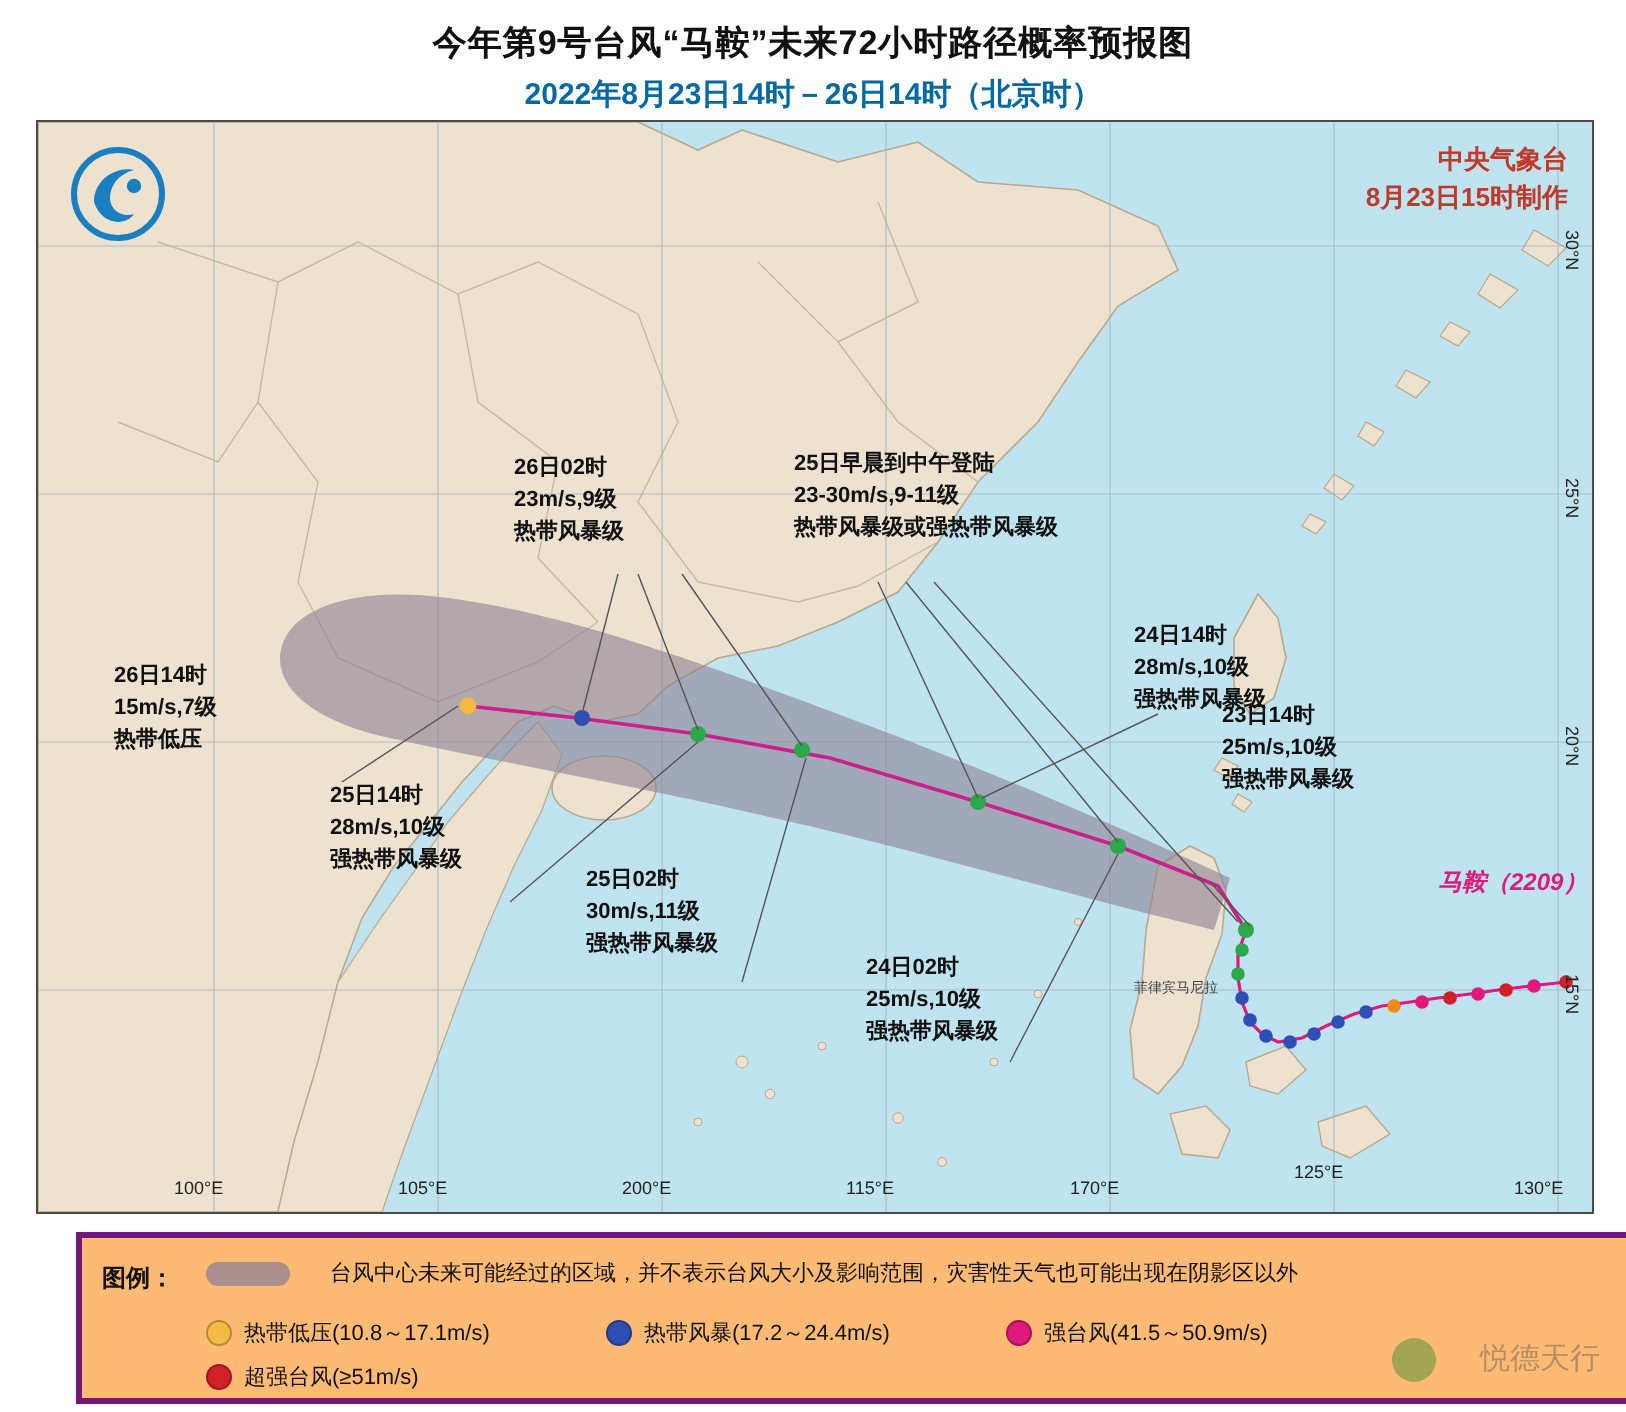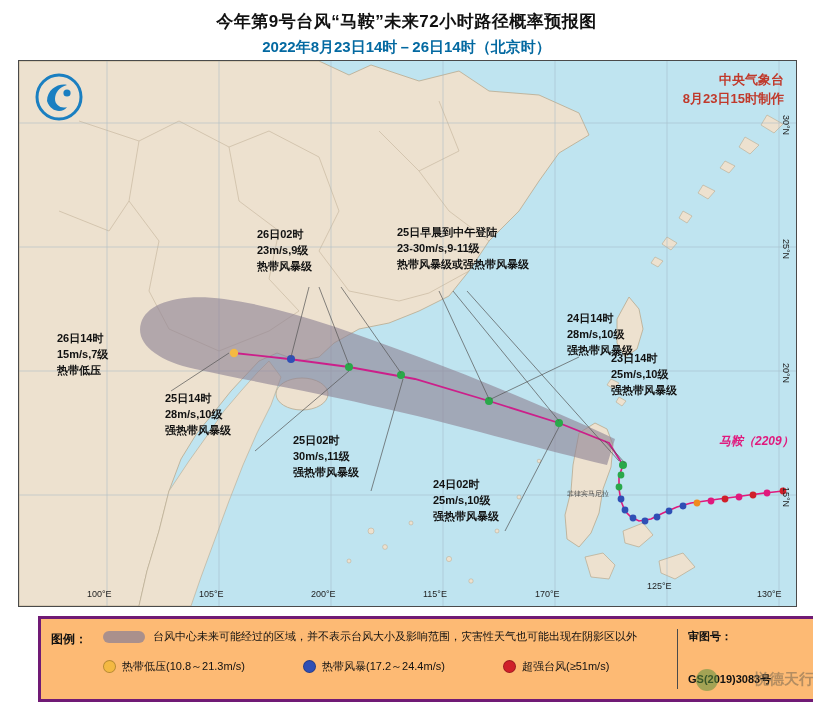--- a/index.html
+++ b/index.html
@@ -60,38 +60,38 @@
 
   
   .legend{
     position:absolute;left:18px;top:616px;width:777px;height:80px;
     border:3px solid #701a75;background:#fdba74;margin-left:20px;
   }
   .legend-title{
     position:absolute;left:10px;top:12px;font-size:12px;font-weight:bold;
   }
   .legend-swath-row{
-    position:absolute;left:62px;top:10px;display:flex;align-items:center;gap:8px;
+    position:absolute;left:62px;top:10px;display:flex;align-items:center;gap:20px;
   }
   .swath-sample{width:42px;height:12px;border-radius:6px;background:#8e8294;opacity:.75;}
   .legend-swath-text{font-size:11px;color:#111;}
   .legend-grid{
     position:absolute;left:62px;top:36px;width:600px;
     display:grid;grid-template-columns:200px 200px 210px;grid-auto-rows:22px;
     font-size:11px;
   }
   .legend-item{display:flex;align-items:center;gap:6px;}
   .lg-dot{width:11px;height:11px;border-radius:50%;display:inline-block;border:1px solid rgba(0,0,0,.25);}
   .audit{
     position:absolute;right:10px;top:10px;width:120px;text-align:left;
     font-size:11px;font-weight:bold;border-left:1px solid #4a4a4a;height:60px;padding-left:10px;
   }
   .audit .num{margin-top:28px;font-size:11px;}
   .watermark{
-    position:absolute;right:4px;bottom:10px;font-size:15px;font-weight:bold;
+    position:absolute;right:18px;bottom:10px;font-size:15px;font-weight:normal;
     color:#7a6a52;opacity:.55;
   }
   .wm-badge{
     position:absolute;right:100px;bottom:8px;width:22px;height:22px;border-radius:50%;
     background:#5a8f3c;opacity:.55;
   }
 </style>
 </head>
 <body>
 
@@ -319,32 +319,32 @@
   <div class="legend-title">图例：</div>
 
   <div class="legend-swath-row">
     <span class="swath-sample"></span>
     <span class="legend-swath-text">台风中心未来可能经过的区域，并不表示台风大小及影响范围，灾害性天气也可能出现在阴影区以外</span>
   </div>
 
   <div class="legend-grid">
     <div class="legend-item">
       <span class="lg-dot" style="background:#f4b942"></span>
-      <span>热带低压(10.8～21.3m/s)</span>
+      <span>热带低压(10.8～17.1m/s)</span>
     </div>
     <div class="legend-item">
       <span class="lg-dot" style="background:#2f4fb5"></span>
       <span>热带风暴(17.2～24.4m/s)</span>
     </div>
     <div class="legend-item">
+      <span class="lg-dot" style="background:#e0197d"></span>
+      <span>强台风(41.5～50.9m/s)</span>
+    </div>
+    <div class="legend-item">
       <span class="lg-dot" style="background:#d0202a"></span>
       <span>超强台风(≥51m/s)</span>
     </div>
   </div>
 
-  <div class="audit">
-    <div>审图号：</div>
-    <div class="num">GS(2019)3083号</div>
-  </div>
 
   <div class="wm-badge"></div>
   <div class="watermark">悦德天行</div>
 </div>
 
 </body></html>

